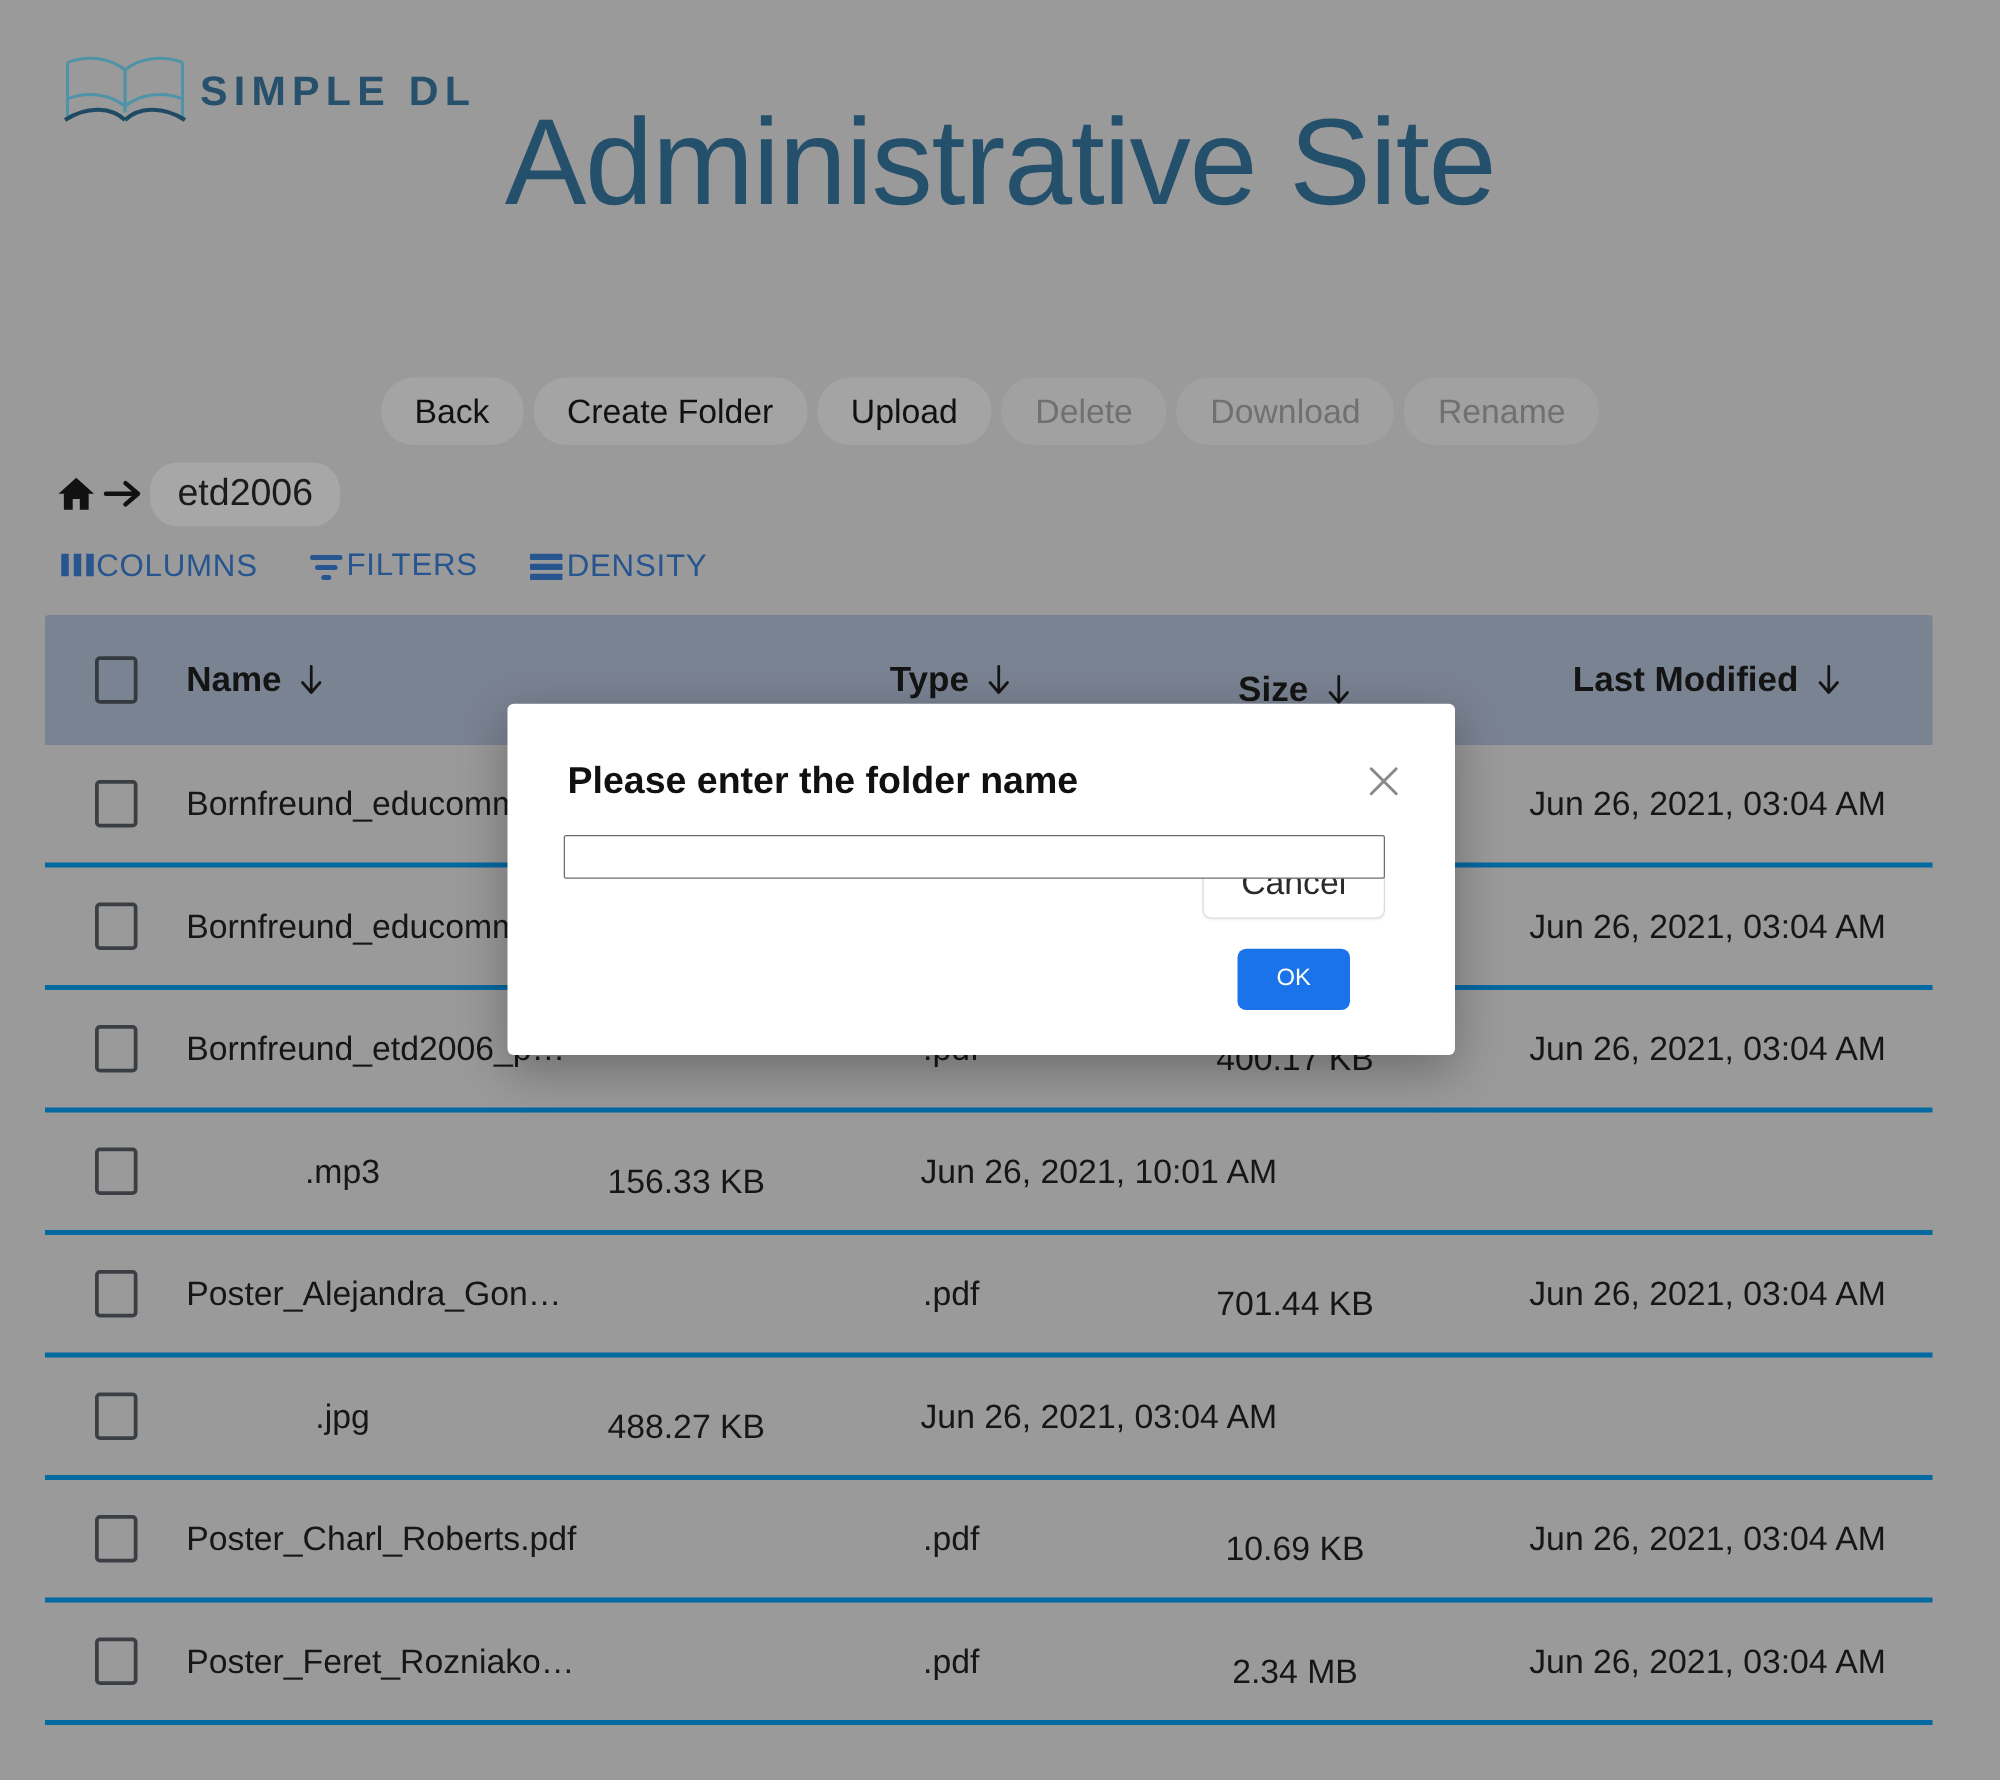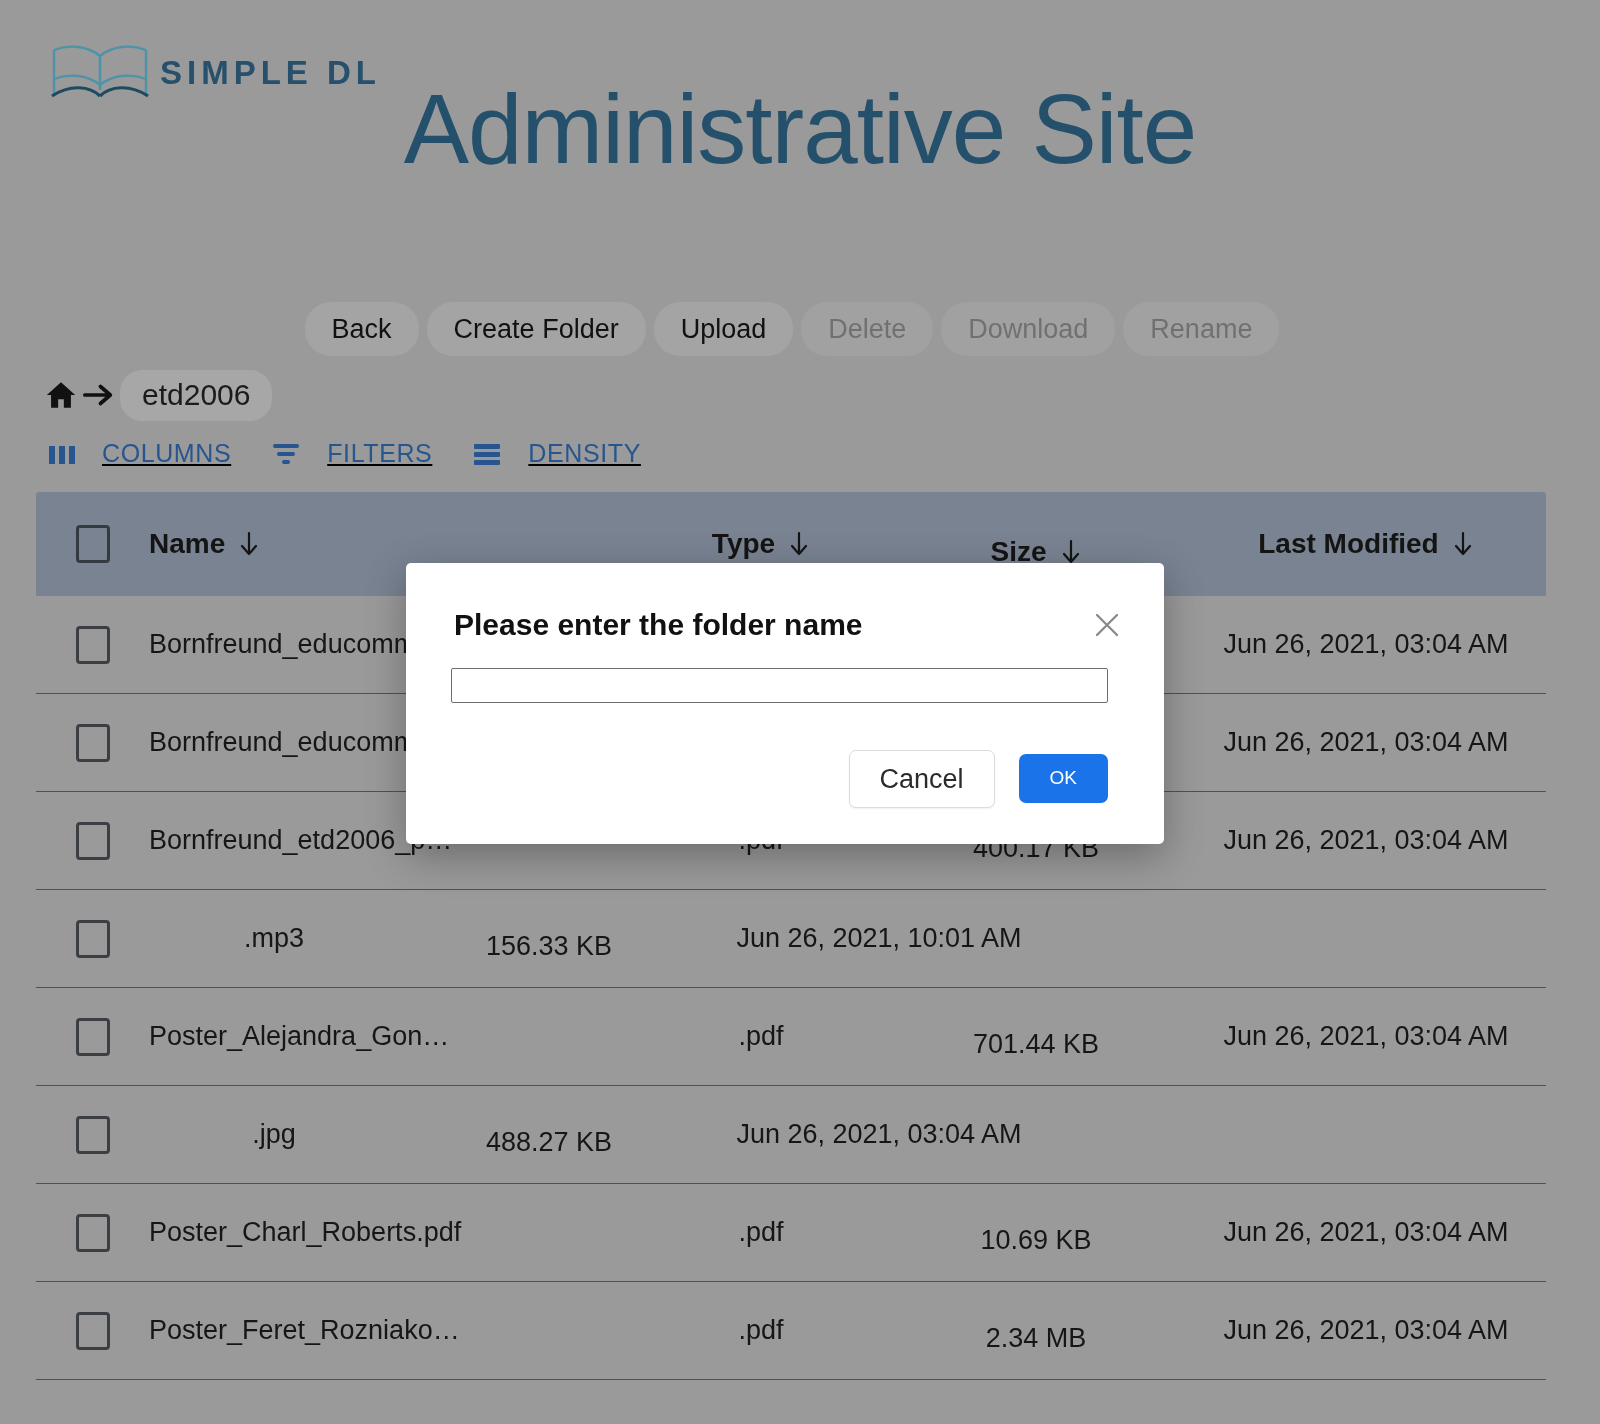--- a/index.html
+++ b/index.html
@@ -108,24 +108,23 @@
   .grid-toolbar {
     position: absolute;
     left: 48px;
     top: 440px;
     display: flex;
     align-items: center;
     gap: 40px;
   }
   .gt-item {
     display: flex;
-    align-items: flex-end;
-    gap: 26px;
-    cursor: pointer;
-    text-decoration: underline;
+    align-items: flex-start;
+    gap: 1px;
+    cursor: pointer;
   }
   .gt-label {
     color: #27558f;
     font-size: 25px;
     letter-spacing: 0.6px;
     line-height: 1;
   }
   .gt-icon { display: block; }
 
   
@@ -140,21 +139,21 @@
     height: 104px;
     display: flex;
     align-items: center;
     border-top-left-radius: 3px;
     border-top-right-radius: 3px;
   }
   .t-row {
     height: 98px;
     display: flex;
     align-items: center;
-    border-bottom: 1px solid #0369a1;
+    border-bottom: 4px solid #0369a1;
   }
   .c-check { width: 113px; display: flex; justify-content: center; align-items: center; }
   .c-name  { width: 487px; padding-left: 0px; }
   .c-type  { width: 250px; text-align: center; }
   .c-size  { width: 300px; text-align: center; margin-top: 16px; }
   .c-date  { width: 360px; text-align: center; }
 
   .chk {
     width: 34px; height: 38px;
     border: 3px solid #3b3f44;
@@ -235,20 +234,21 @@
     color: #111;
     outline: none;
   }
   .modal-actions {
     position: absolute;
     right: 56px;
     bottom: 36px;
     display: flex;
     align-items: center;
     gap: 24px;
+    flex-direction: column;
   }
   .btn-cancel {
     background: #ffffff;
     border: 1px solid #dadce0;
     border-radius: 7px;
     color: #2b2b2b;
     font-family: "Liberation Sans", sans-serif;
     font-size: 27px;
     padding: 12px 30px;
     cursor: pointer;

